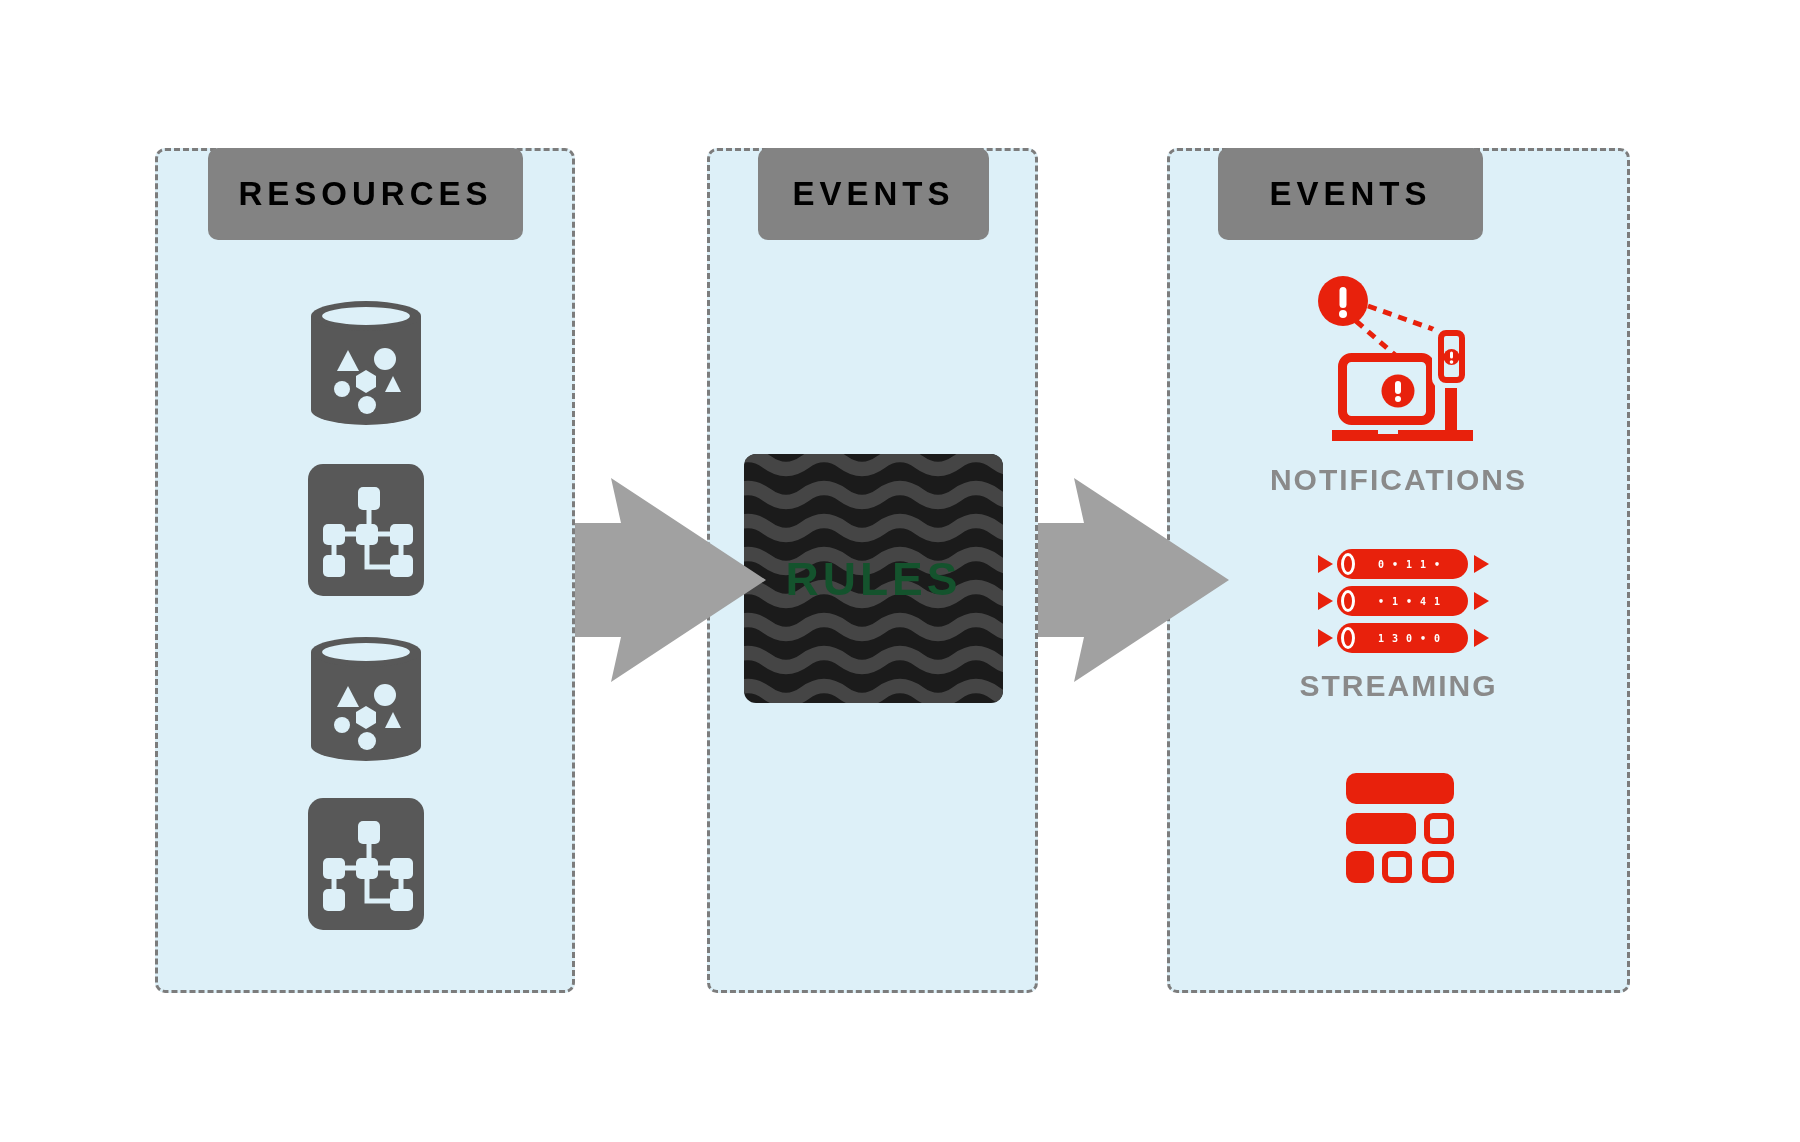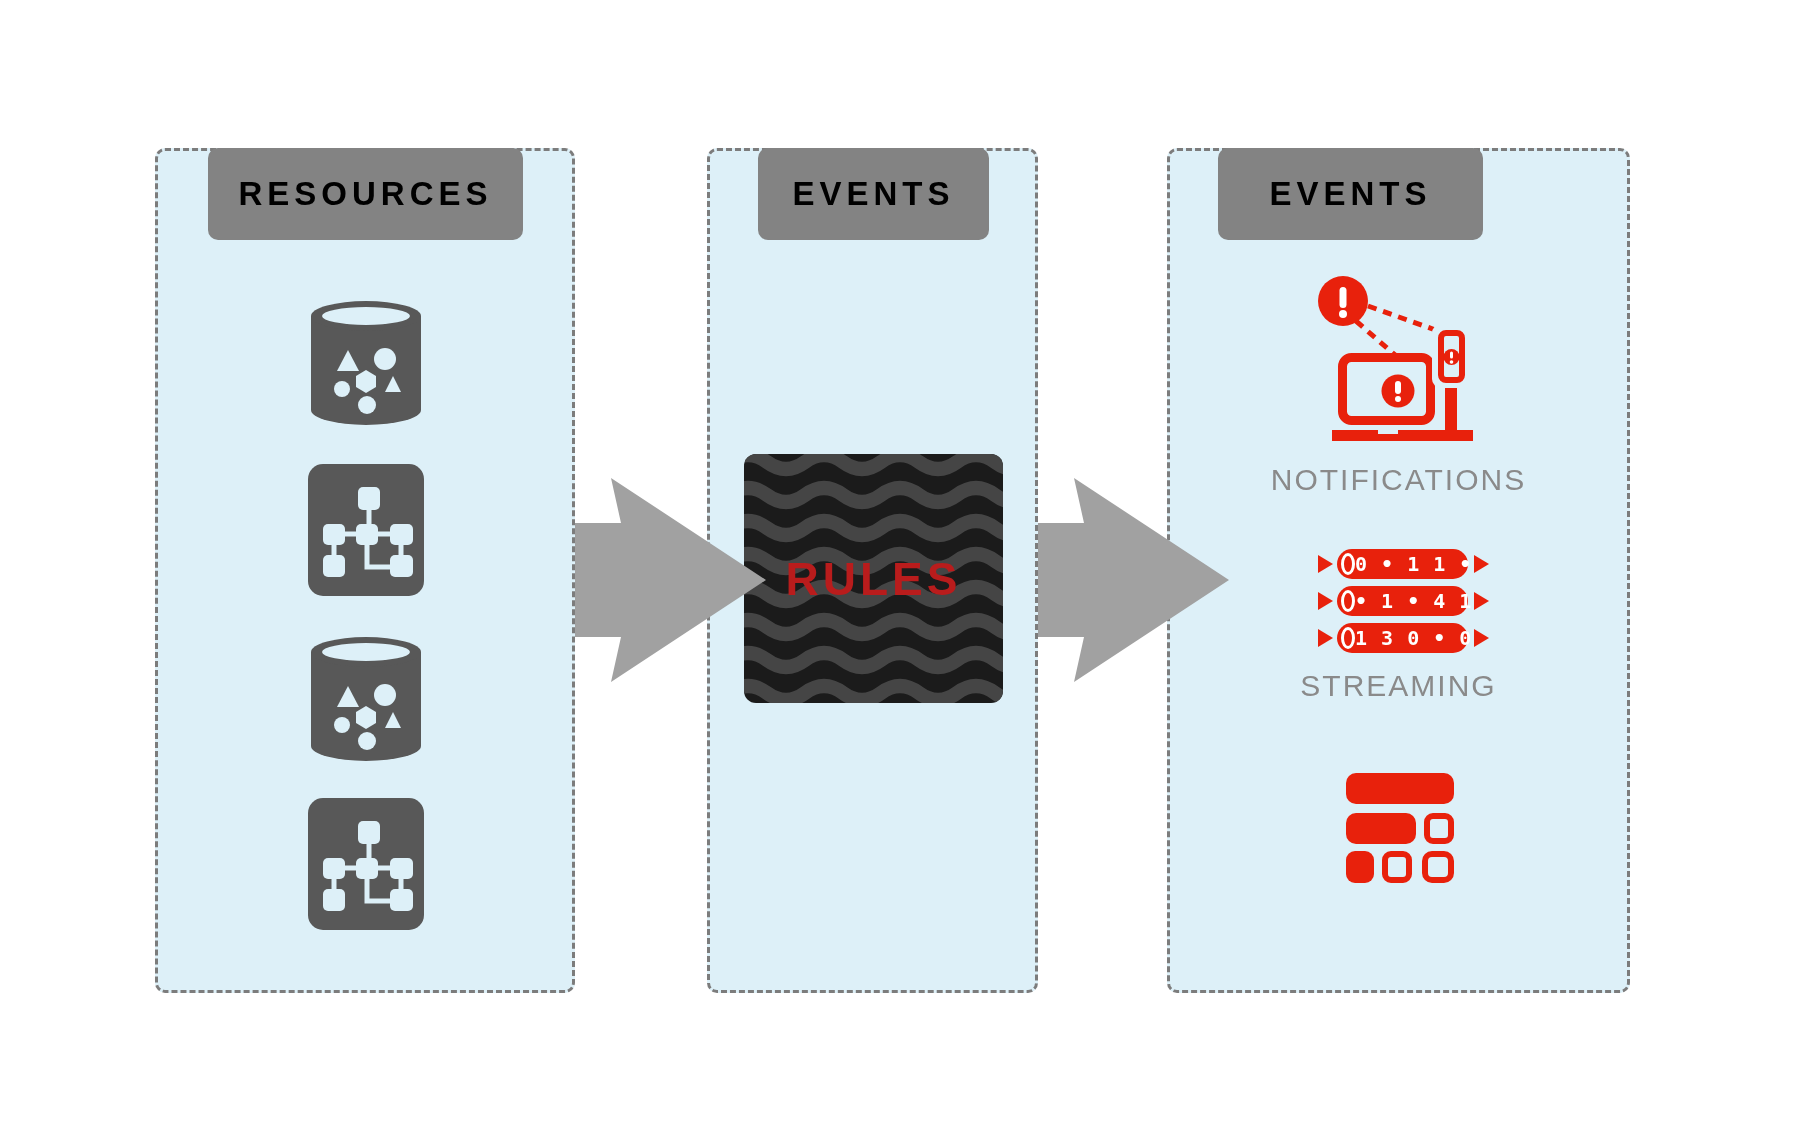--- a/index.html
+++ b/index.html
@@ -26,46 +26,46 @@
   #res-db-1{top:149px;height:126px;}
   #res-fc-1{top:313px;height:132px;}
   #res-db-2{top:485px;height:126px;}
   #res-fc-2{top:647px;height:132px;}
   .res-icon svg{display:block;width:100%;height:100%;}
 
   
   .rules-box{position:absolute;left:34px;top:303px;width:259px;height:249px;}
   .rules-box svg{position:absolute;inset:0;display:block;}
   .rules-label{position:absolute;inset:0;display:flex;align-items:center;
-      justify-content:center;color:#b91c1c;font-weight:bold;font-size:46px;
+      justify-content:center;color:#14532d;font-weight:bold;font-size:46px;
       letter-spacing:4px;}
 
   
   .arrows{position:absolute;left:0;top:0;z-index:5;pointer-events:none;}
 
   
   .notif-svg{position:absolute;left:148px;top:92px;width:160px;height:200px;}
   .action-label{position:absolute;left:0;width:100%;text-align:center;
-      color:#8a8a8a;font-weight:normal;font-size:30px;letter-spacing:2px;}
+      color:#8a8a8a;font-weight:bold;font-size:30px;letter-spacing:2px;}
   #label-notifications{top:312px;}
   #label-streaming{top:518px;}
   #label-functions{top:750px;}
 
   .stream-row{position:absolute;left:148px;height:30px;display:flex;align-items:center;}
   #stream-row-0{top:398px;}
   #stream-row-1{top:435px;}
   #stream-row-2{top:472px;}
   .tri{width:0;height:0;border-left:15px solid #e8210c;
        border-top:9px solid transparent;border-bottom:9px solid transparent;}
   .pill{width:131px;height:30px;background:#e8210c;border-radius:15px;
         margin:0 6px 0 4px;display:flex;align-items:center;box-sizing:border-box;}
   .pill-ellipse{width:14px;height:22px;border:3.5px solid #ffffff;border-radius:50%;
         margin-left:4px;box-sizing:border-box;flex:none;background:transparent;}
   .pill-text{flex:1;text-align:center;color:#ffffff;font-weight:bold;
-        font-family:"DejaVu Sans Mono",monospace;font-size:20px;letter-spacing:1px;
+        font-family:"DejaVu Sans Mono",monospace;font-size:10px;letter-spacing:1px;
         padding-right:4px;white-space:nowrap;}
 
   .fn-icon{position:absolute;left:176px;top:622px;width:108px;height:110px;}
   .fn-block{position:absolute;box-sizing:border-box;}
   .fn-filled{background:#e8210c;}
   .fn-outline{background:transparent;border:6px solid #e8210c;}
   #fn-r1{left:0;top:0;width:108px;height:31px;border-radius:10px;}
   #fn-r2a{left:0;top:40px;width:70px;height:31px;border-radius:10px;}
   #fn-r2b{left:78px;top:40px;width:30px;height:31px;border-radius:9px;}
   #fn-r3a{left:0;top:78px;width:28px;height:32px;border-radius:9px;}

